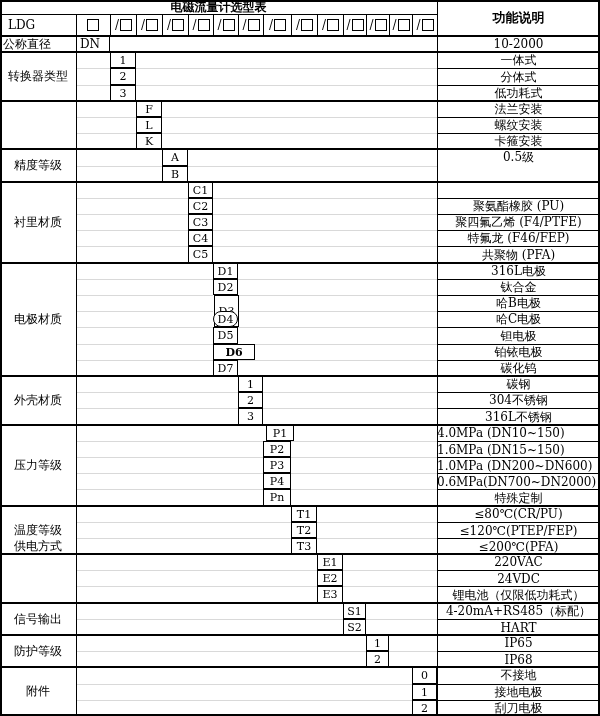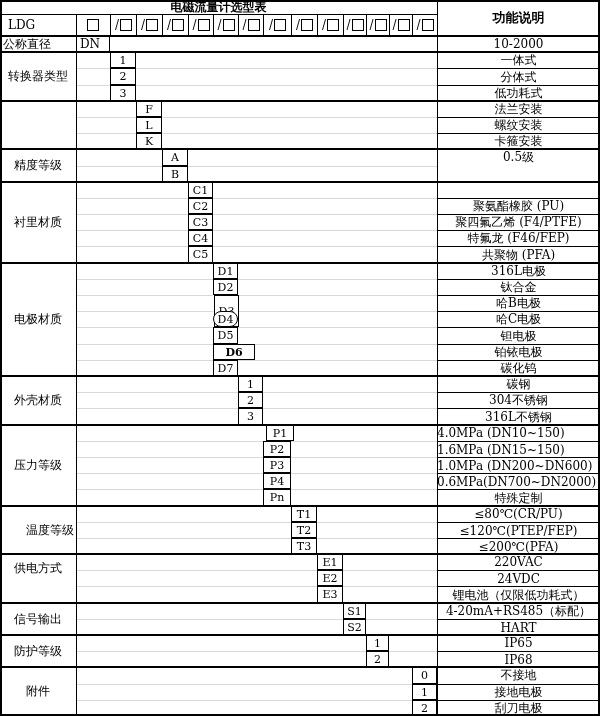--- a/index.html
+++ b/index.html
@@ -157,33 +157,33 @@
     <div class="abs cell desc z2 inner left" style="top: 457px; height: 16px;">1.0MPa (DN200~DN600)</div>
     <div class="abs faint z1" style="left: 77px; top: 473px; width: 186px;"></div>
     <div class="abs faint z1" style="left: 291px; top: 473px; width: 146px;"></div>
     <div class="abs cell code-box z2" style="left: 263px; top: 473px; width: 28px; height: 16px;">P4</div>
     <div class="abs cell desc z2 inner left" style="top: 473px; height: 16px;">0.6MPa(DN700~DN2000)</div>
     <div class="abs faint z1" style="left: 77px; top: 489px; width: 186px;"></div>
     <div class="abs faint z1" style="left: 291px; top: 489px; width: 146px;"></div>
     <div class="abs cell code-box z2" style="left: 263px; top: 489px; width: 28px; height: 17px;">Pn</div>
     <div class="abs cell desc z2 inner" style="top: 489px; height: 17px;">特殊定制</div>
     <div class="abs sep z3" style="left: 0px; top: 505px; width: 600px; height: 2px;"></div>
-    <div class="abs cell cat" style="top: 506px; width: 76px; height: 48px; margin-left: 12px;">温度等级</div>
+    <div class="abs cell cat" style="top: 506px; width: 76px; height: 48px;">温度等级</div>
     <div class="abs cell code-box z2" style="left: 291px; top: 506px; width: 26px; height: 16px;">T1</div>
     <div class="abs cell desc z2" style="top: 506px; height: 16px;">≤80℃(CR/PU)</div>
     <div class="abs faint z1" style="left: 77px; top: 522px; width: 214px;"></div>
     <div class="abs faint z1" style="left: 317px; top: 522px; width: 120px;"></div>
     <div class="abs cell code-box z2" style="left: 291px; top: 522px; width: 26px; height: 16px;">T2</div>
     <div class="abs cell desc z2 inner" style="top: 522px; height: 16px;">≤120℃(PTEP/FEP)</div>
     <div class="abs faint z1" style="left: 77px; top: 538px; width: 214px;"></div>
     <div class="abs faint z1" style="left: 317px; top: 538px; width: 120px;"></div>
     <div class="abs cell code-box z2" style="left: 291px; top: 538px; width: 26px; height: 16px;">T3</div>
     <div class="abs cell desc z2 inner" style="top: 538px; height: 16px;">≤200℃(PFA)</div>
     <div class="abs sep z3" style="left: 0px; top: 553px; width: 600px; height: 2px;"></div>
-    <div class="abs cell cat" style="top: 544px; width: 76px; height: 49px;">供电方式</div>
+    <div class="abs cell cat" style="top: 522px; width: 76px; height: 49px;">供电方式</div>
     <div class="abs cell code-box z2" style="left: 317px; top: 554px; width: 26px; height: 16px;">E1</div>
     <div class="abs cell desc z2" style="top: 554px; height: 16px;">220VAC</div>
     <div class="abs faint z1" style="left: 77px; top: 570px; width: 240px;"></div>
     <div class="abs faint z1" style="left: 343px; top: 570px; width: 94px;"></div>
     <div class="abs cell code-box z2" style="left: 317px; top: 570px; width: 26px; height: 16px;">E2</div>
     <div class="abs cell desc z2 inner" style="top: 570px; height: 16px;">24VDC</div>
     <div class="abs faint z1" style="left: 77px; top: 586px; width: 240px;"></div>
     <div class="abs faint z1" style="left: 343px; top: 586px; width: 94px;"></div>
     <div class="abs cell code-box z2" style="left: 317px; top: 586px; width: 26px; height: 17px;">E3</div>
     <div class="abs cell desc z2 inner" style="top: 586px; height: 17px;">锂电池（仅限低功耗式）</div>

